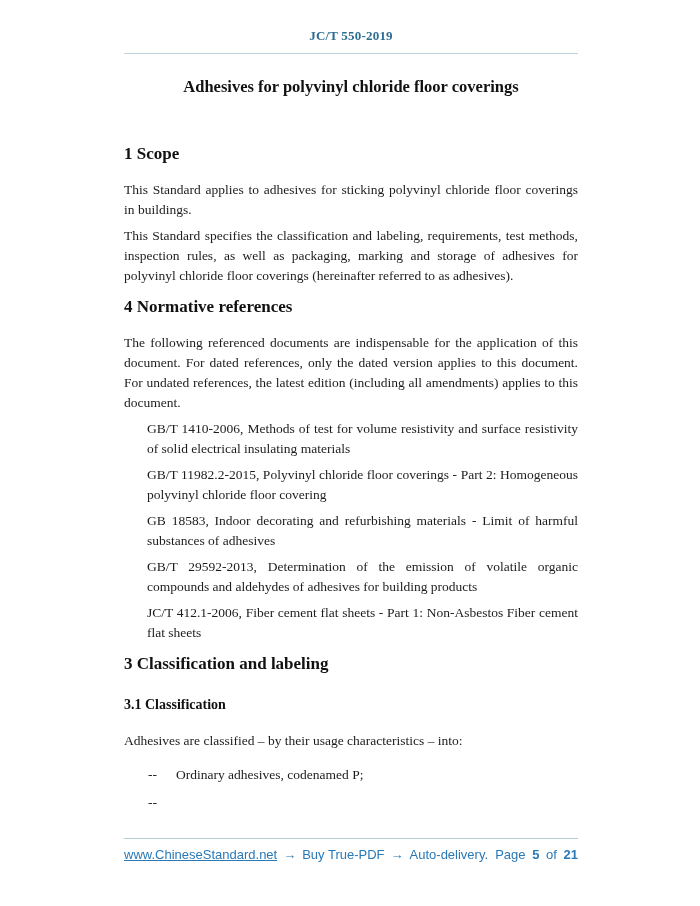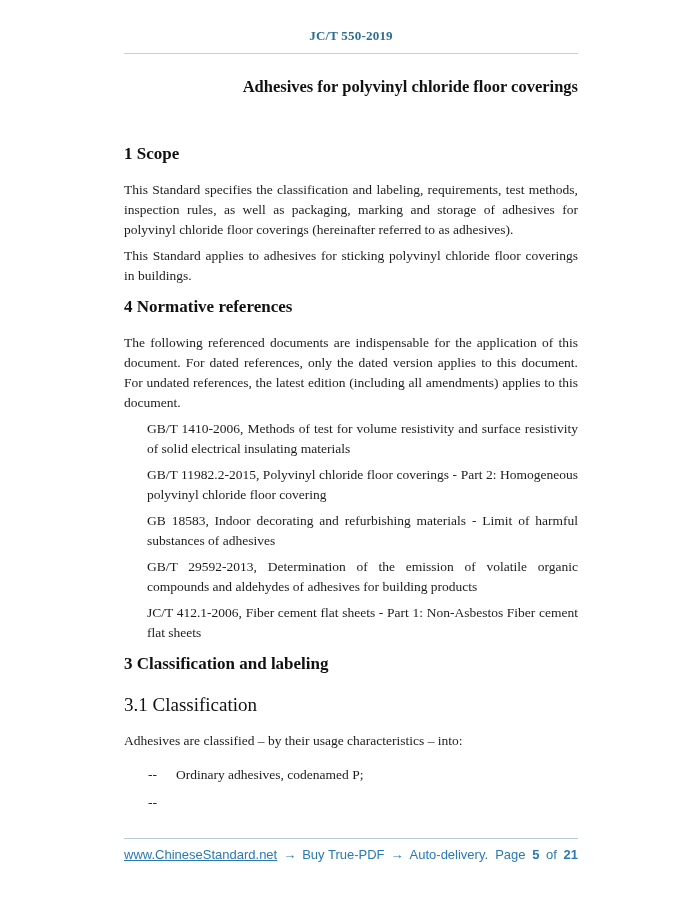--- a/index.html
+++ b/index.html
@@ -24,37 +24,37 @@
     color: #2e6d92;
     letter-spacing: 0.2px;
   }
   .header-rule {
     margin-top: 9px;
     border-top: 1px solid #bdd3de;
     height: 0;
   }
   .doc-title {
     margin: 23px 0 46px 0;
-    text-align: right;
+    text-align: center;
     font-size: 16.5px;
     line-height: 20px;
     font-weight: bold;
     color: #111111;
   }
   h2.sec {
     font-size: 17px;
     line-height: 22px;
     font-weight: bold;
     color: #111111;
     margin: 10px 0 15px 0;
   }
   h3.subsec {
-    font-size: 19px;
+    font-size: 14px;
     line-height: 20px;
-    font-weight: normal;
+    font-weight: bold;
     color: #111111;
     margin: 20px 0 16px 0;
   }
   p.body {
     font-size: 13.5px;
     line-height: 20px;
     margin: 6px 0;
     text-align: justify;
   }
   p.ref {
@@ -110,22 +110,22 @@
 
 <div class="page">
   <div class="content">
 
     <div class="doc-number">JC/T 550-2019</div>
     <div class="header-rule"></div>
 
     <h1 class="doc-title">Adhesives for polyvinyl chloride floor coverings</h1>
 
     <h2 class="sec">1 Scope</h2>
+    <p class="body">This Standard applies to adhesives for sticking polyvinyl chloride floor coverings in buildings.</p>
     <p class="body">This Standard specifies the classification and labeling, requirements, test methods, inspection rules, as well as packaging, marking and storage of adhesives for polyvinyl chloride floor coverings (hereinafter referred to as adhesives).</p>
-    <p class="body">This Standard applies to adhesives for sticking polyvinyl chloride floor coverings in buildings.</p>
 
     <h2 class="sec">4 Normative references</h2>
     <p class="body">The following referenced documents are indispensable for the application of this document. For dated references, only the dated version applies to this document. For undated references, the latest edition (including all amendments) applies to this document.</p>
     <p class="body ref">GB/T 1410-2006, Methods of test for volume resistivity and surface resistivity of solid electrical insulating materials</p>
     <p class="body ref">GB/T 11982.2-2015, Polyvinyl chloride floor coverings - Part 2: Homogeneous polyvinyl chloride floor covering</p>
     <p class="body ref">GB 18583, Indoor decorating and refurbishing materials - Limit of harmful substances of adhesives</p>
     <p class="body ref">GB/T 29592-2013, Determination of the emission of volatile organic compounds and aldehydes of adhesives for building products</p>
     <p class="body ref">JC/T 412.1-2006, Fiber cement flat sheets - Part 1: Non-Asbestos Fiber cement flat sheets</p>
 
     <h2 class="sec">3 Classification and labeling</h2>

